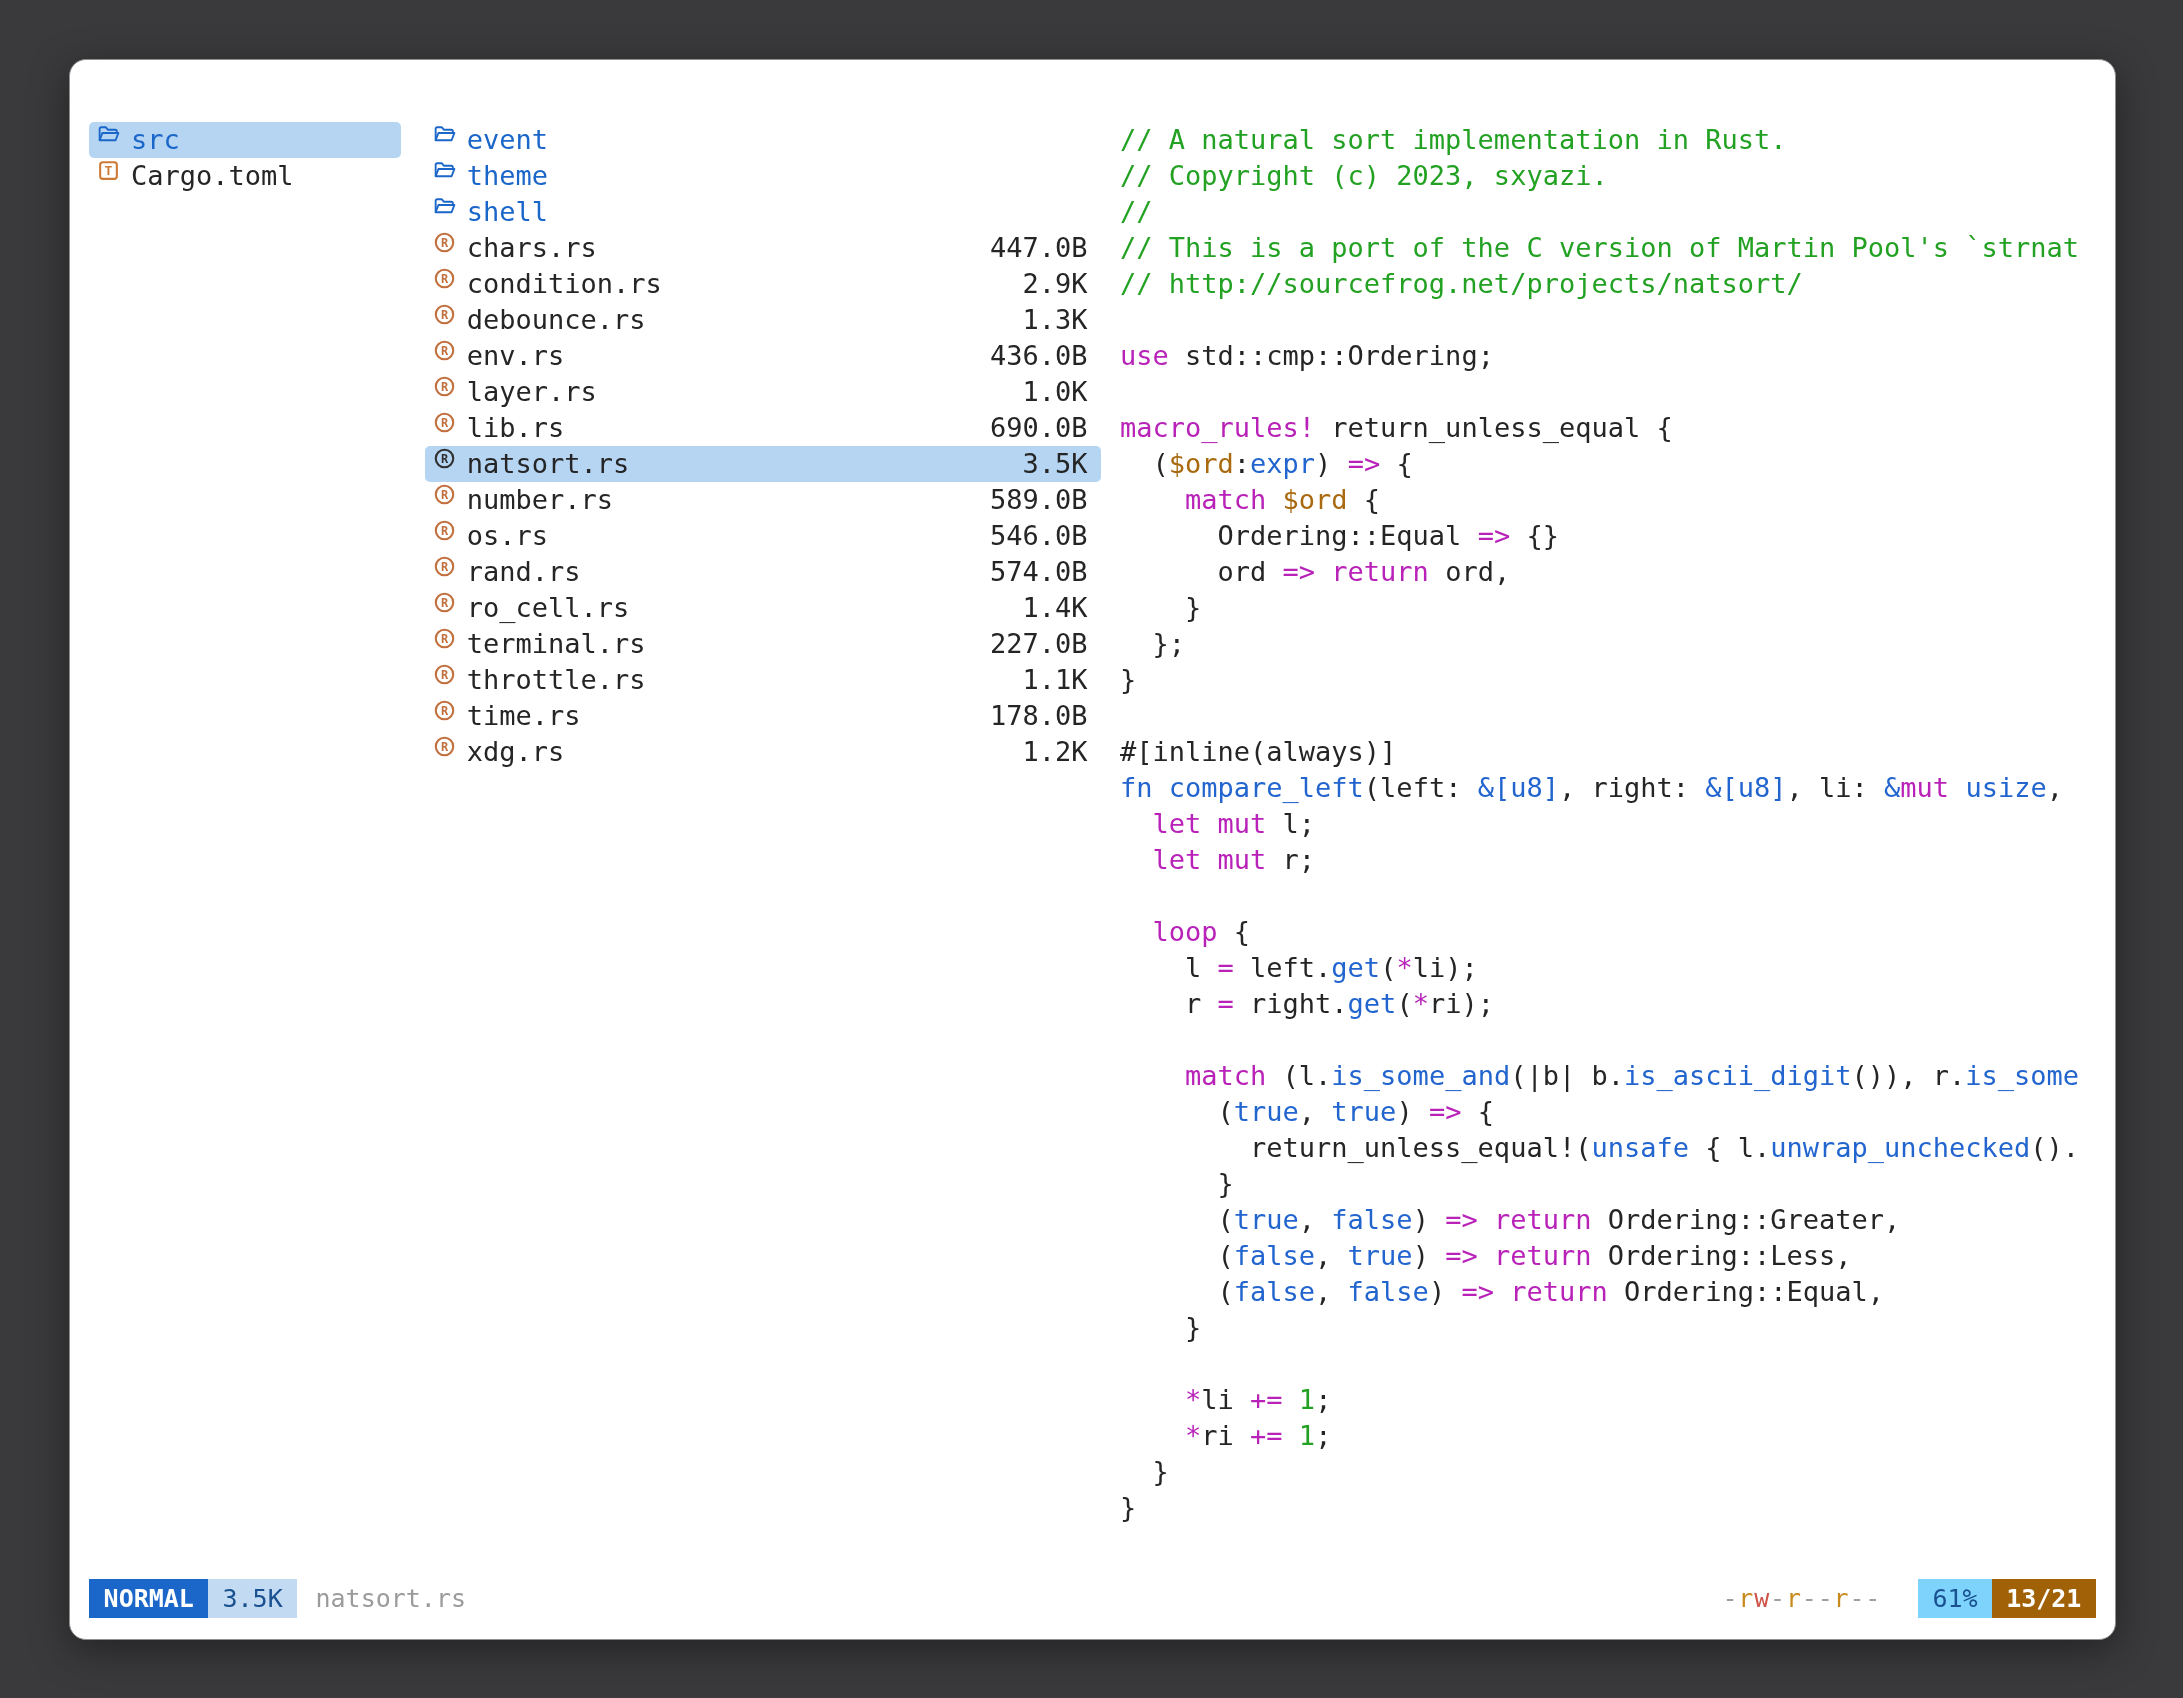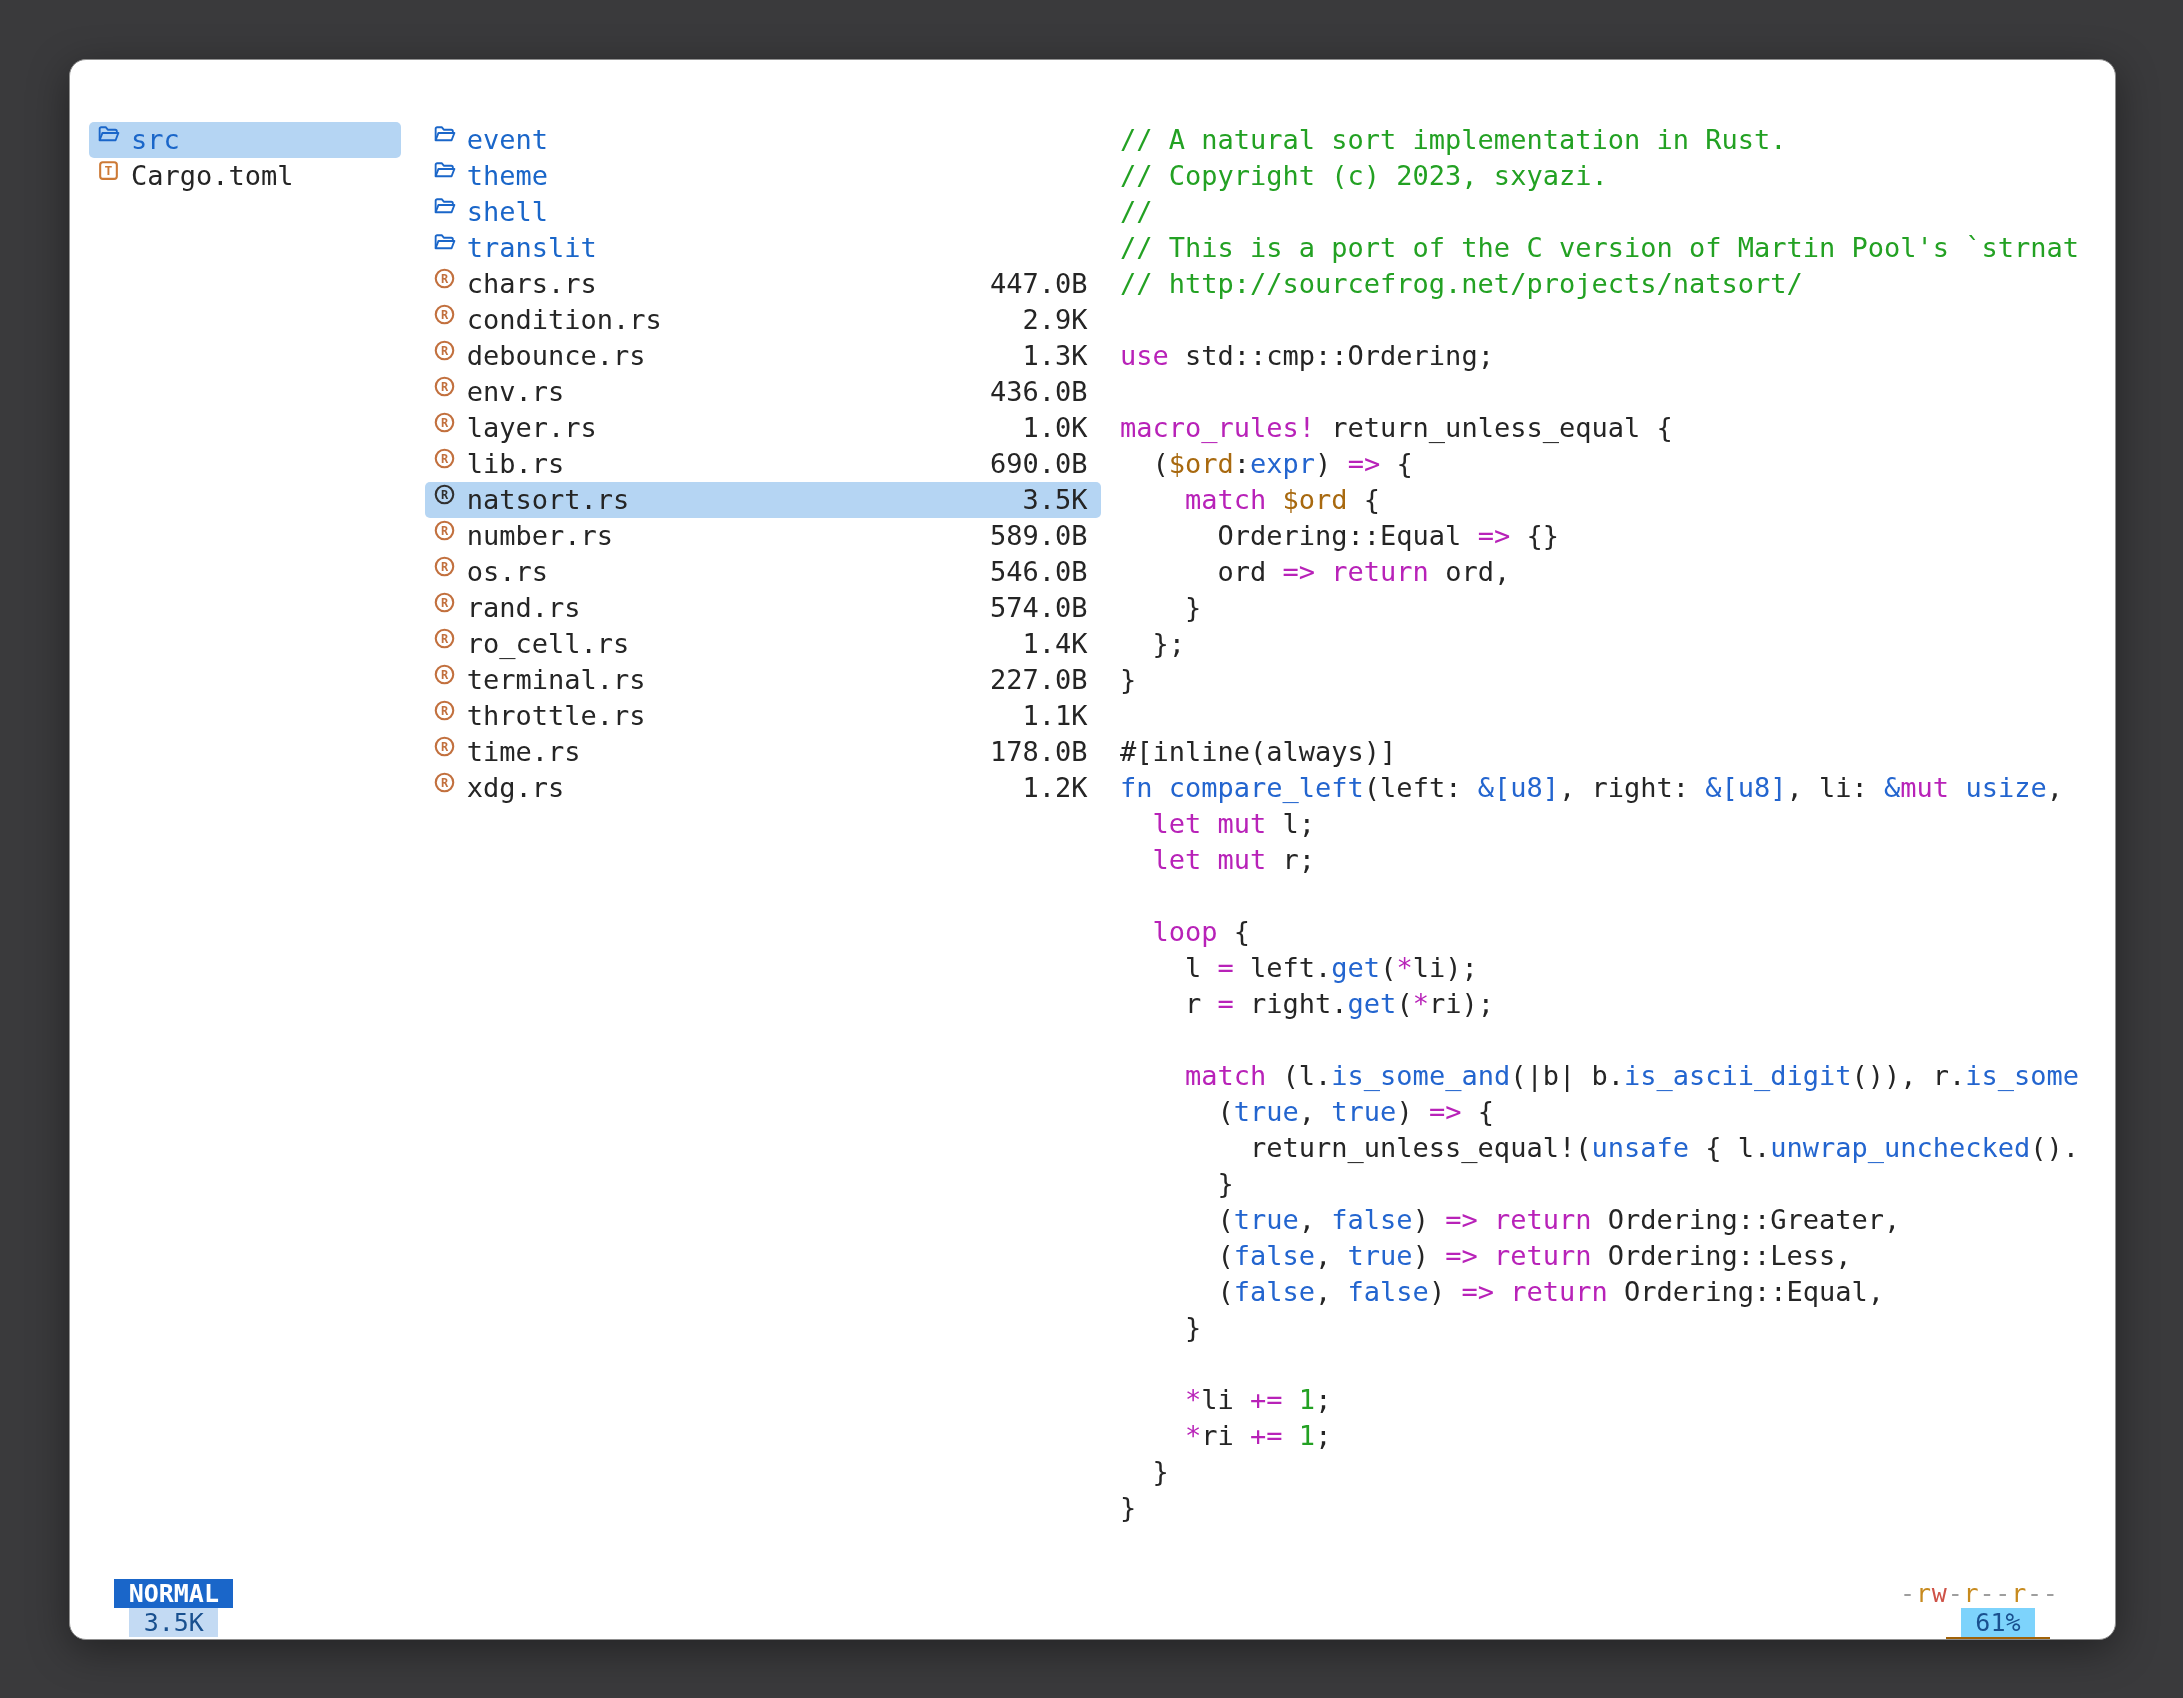--- a/index.html
+++ b/index.html
@@ -42,21 +42,21 @@
   .c-kw  { color:#b822b8; }
   .c-typ { color:#2365cf; }
   .c-var { color:#a8690f;margin-top:28px; }
   .c-num { color:#23a123; }
   .c-def { color:#252525; }
 
   .statusbar {
     position:absolute; left:19.3px; right:19.3px; bottom:21px; height:39px;
     display:flex; align-items:center; font-size:25px;
   }
-  .sb-left, .sb-right { display:flex; align-items:center; height:39px;flex-direction:column; }
+  .sb-left, .sb-right { display:flex; align-items:center; height:39px; }
   .sb-right { margin-left:auto; }
   .chip { display:flex; align-items:center; height:39px; padding:0 14.3px; }
   .sb-mode   { background:#1a66c9; color:#ffffff; font-weight:bold; }
   .sb-size   { background:#c3daf3; color:#19508f; }
   .sb-name   { color:#9b9b9b; margin-left:18.5px; }
   .sb-perms  { margin-right:37px; letter-spacing:0.8px; }
   .p-dash { color:#9e9e9e; }
   .p-r    { color:#c78a1e; }
   .p-w    { color:#cf5348; }
   .sb-percent { background:#7dd3fc; color:#19508f; }
@@ -110,29 +110,20 @@
         </div>
         <div class="row dir">
           <span class="icon folder">
             <svg viewBox="0 0 24 24" fill="none" stroke="currentColor" stroke-width="1.8" stroke-linejoin="round">
               <path d="M3.5 17.5V6.5A1.5 1.5 0 0 1 5 5h4.3l2 2.4h7.2A1.5 1.5 0 0 1 20 8.9v1.6"></path>
               <path d="M3.5 17.5l2.7-7h15.3l-2.7 7z"></path>
             </svg>
           </span>
           <span class="label">shell</span>
         </div>
-        <div class="row dir">
-          <span class="icon folder">
-            <svg viewBox="0 0 24 24" fill="none" stroke="currentColor" stroke-width="1.8" stroke-linejoin="round">
-              <path d="M3.5 17.5V6.5A1.5 1.5 0 0 1 5 5h4.3l2 2.4h7.2A1.5 1.5 0 0 1 20 8.9v1.6"></path>
-              <path d="M3.5 17.5l2.7-7h15.3l-2.7 7z"></path>
-            </svg>
-          </span>
-          <span class="label">translit</span>
-        </div>
         <div class="row">
           <span class="icon rust">
             <svg viewBox="0 0 24 24" style="font-size:32px">
               <circle cx="12" cy="12" r="8.4" fill="none" stroke="currentColor" stroke-width="2"></circle>
               <text x="12" y="16.4" text-anchor="middle" font-size="11.5" font-weight="bold" fill="currentColor" font-family="DejaVu Sans Mono, monospace">R</text>
             </svg>
           </span>
           <span class="label">chars.rs</span>
           <span class="size">447.0B</span>
         </div>

